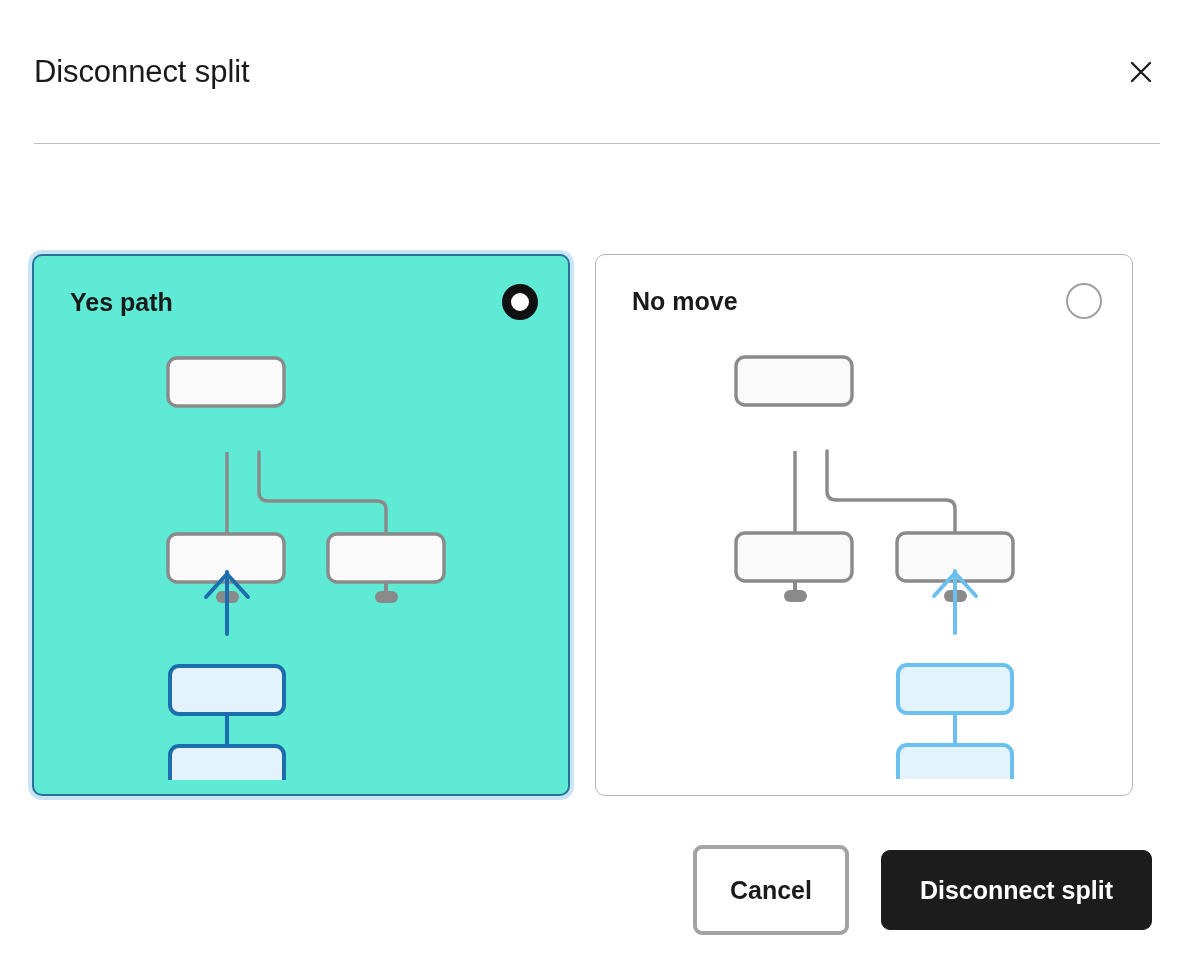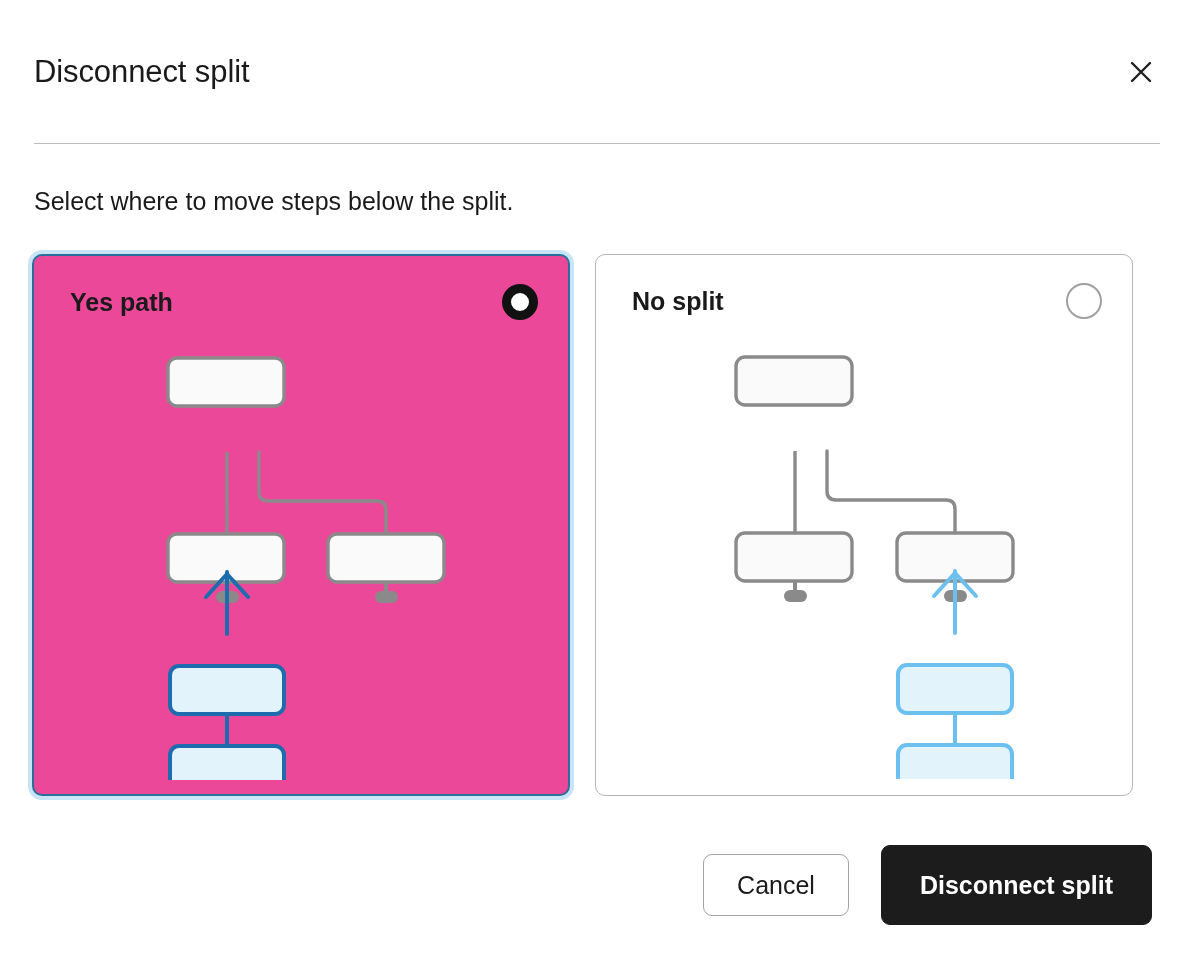--- a/index.html
+++ b/index.html
@@ -94,21 +94,21 @@
     height: 542px;
     box-sizing: border-box;
     border-radius: 10px;
     cursor: pointer;
     overflow: hidden;
   }
   .option-card.left  { left: 2px; }
   .option-card.right { left: 565px; }
 
   .option-card.selected {
-    background: #ec4899;
+    background: #5eead4;
     border: 2px solid #2b6f9d;
     box-shadow: 0 0 0 4px #c7e5f5;
   }
   .option-card.unselected {
     background: #ffffff;
     border: 1px solid #b5b5b5;
   }
 
   .card-head {
     position: absolute;
@@ -171,26 +171,26 @@
     line-height: 1;
     border-radius: 9px;
     cursor: pointer;
     box-sizing: border-box;
     display: inline-flex;
     align-items: center;
     justify-content: center;
     white-space: nowrap;
   }
   .btn-secondary {
-    height: 62px;
+    height: 90px;
     padding: 0 33px;
     background: #ffffff;
     color: #1a1a1a;
-    border: 1px solid #a3a3a3;
-    font-weight: 400;
+    border: 4px solid #a3a3a3;
+    font-weight: 700;
   }
   .btn-primary {
     height: 80px;
     padding: 0 38px;
     background: #1c1c1c;
     color: #ffffff;
     border: 1px solid #1c1c1c;
     font-weight: 700;
   }
 </style>
@@ -205,21 +205,20 @@
       <span>
         <svg width="30" height="30" viewBox="0 0 30 30" aria-hidden="true">
           <path d="M6 6 L24 24 M24 6 L6 24" stroke="#1f1f1f" stroke-width="2.4" stroke-linecap="round"></path>
         </svg>
       </span>
     </button>
   </div>
 
   <div class="divider"></div>
 
-  <div class="instruction">Select where to move steps below the split.</div>
 
   <div class="options">
 
     <div class="option-card left selected">
       <div class="card-head">
         <span class="card-title">Yes path</span>
         <span class="radio on"></span>
       </div>
 
       <div class="card-graphic">
@@ -246,21 +245,21 @@
 
           <rect x="136" y="326" width="114" height="48" rx="9" fill="#e3f3fc" stroke="#1c6cae" stroke-width="4"></rect>
           <path d="M193 374 L193 406" stroke="#1c6cae" stroke-width="4"></path>
           <rect x="136" y="406" width="114" height="48" rx="9" fill="#e3f3fc" stroke="#1c6cae" stroke-width="4"></rect>
         </svg>
       </div>
     </div>
 
     <div class="option-card right unselected">
       <div class="card-head">
-        <span class="card-title">No split</span>
+        <span class="card-title">No move</span>
         <span class="radio off"></span>
       </div>
 
       <div class="card-graphic">
         <svg width="538" height="440" viewBox="0 0 538 440" aria-hidden="true">
 
           <path d="M199 112 L199 196" fill="none" stroke="#8a8a8a" stroke-width="3.4"></path>
 
           <path d="M231 112 L231 152 Q231 161 240 161 L350 161 Q359 161 359 170 L359 196" fill="none" stroke="#8a8a8a" stroke-width="3.4" stroke-linecap="round"></path>
 

